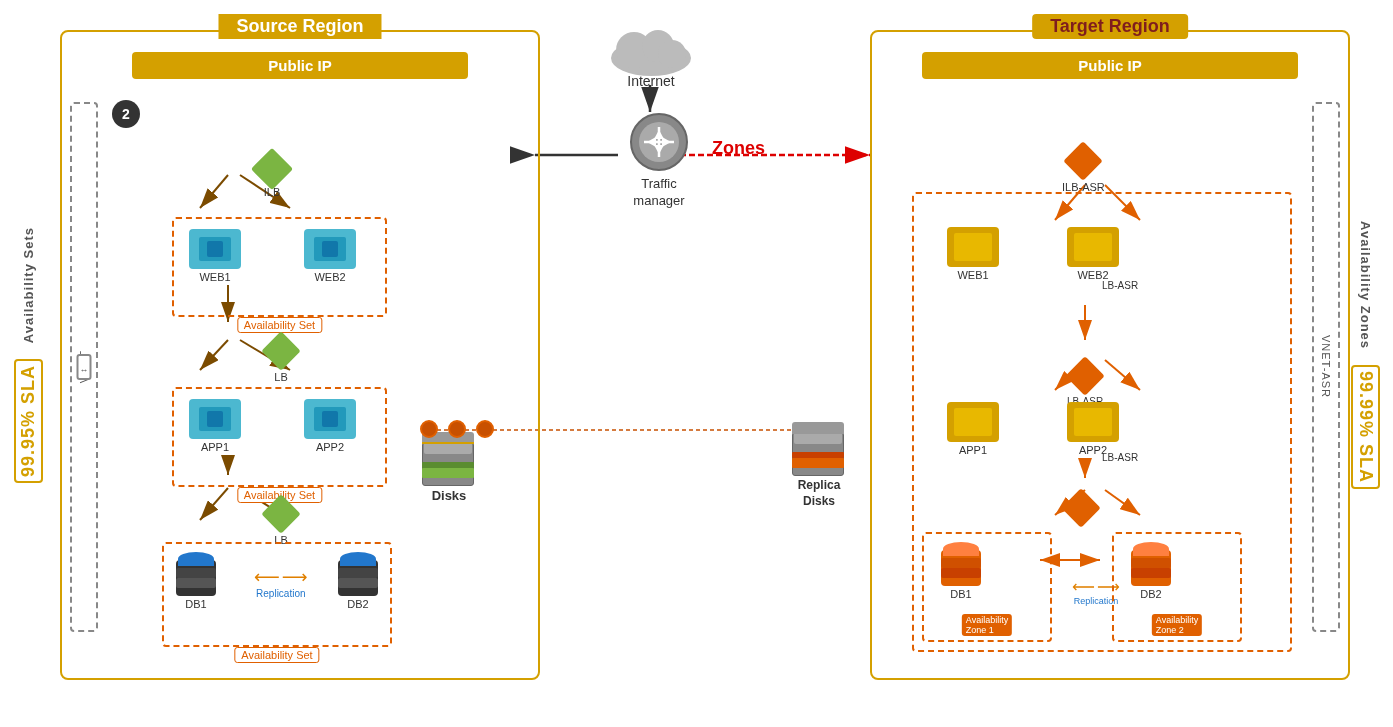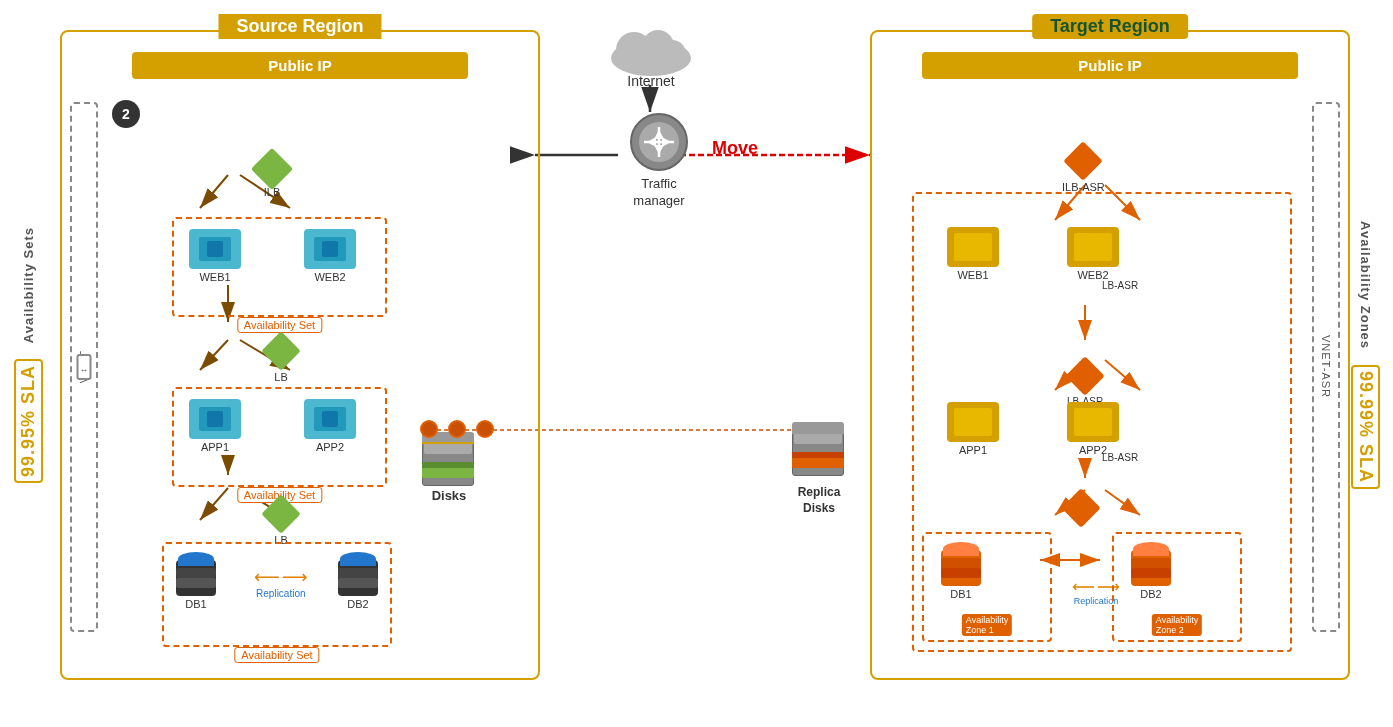--- a/index.html
+++ b/index.html
@@ -45,21 +45,21 @@
       left: 870px; top: 30px;
       width: 480px; height: 650px;
       border: 2px solid #D4A000;
       border-radius: 8px;
     }
     .target-region-label {
       position: absolute;
       top: -18px; left: 50%;
       transform: translateX(-50%);
       background: #D4A000;
-      color: #14532d;
+      color: #7f1d1d;
       font-size: 18px;
       font-weight: bold;
       padding: 2px 18px;
       border-radius: 4px;
       white-space: nowrap;
     }
 
     
     .avail-set-box {
       position: absolute;
@@ -311,21 +311,21 @@
     <svg width="90" height="60" viewBox="0 0 90 60">
       <ellipse cx="45" cy="40" rx="40" ry="18" fill="#bbb"></ellipse>
       <ellipse cx="28" cy="32" rx="18" ry="18" fill="#bbb"></ellipse>
       <ellipse cx="52" cy="28" rx="16" ry="16" fill="#bbb"></ellipse>
       <ellipse cx="66" cy="36" rx="14" ry="14" fill="#bbb"></ellipse>
     </svg>
     <span style="font-size:14px;color:#333;font-weight:500;margin-top:-5px;">Internet</span>
   </div>
 
   <div style="position:absolute;left:712px;top:138px;">
-    <span style="color:#DD0000;font-size:18px;font-weight:bold;">Move</span>
+    <span style="color:#DD0000;font-size:18px;font-weight:bold;">Zones</span>
   </div>
 
   <div class="target-region">
     <span class="target-region-label">Target Region</span>
 
     <div style="position:absolute;top:20px;left:50px;right:50px;background:#D4A000;color:#fff;text-align:center;font-size:15px;font-weight:bold;padding:5px 0;border-radius:4px;">
       <span>Public IP</span>
     </div>
 
     <div style="position:absolute;right:8px;top:70px;width:28px;height:530px;border:2px dashed #888;border-radius:4px;display:flex;align-items:center;justify-content:center;">
@@ -421,21 +421,21 @@
     </div>
 
     <div style="position:absolute;left:-80px;top:390px;display:flex;flex-direction:column;align-items:center;">
       <div style="position:relative;width:54px;height:54px;">
         <div style="position:absolute;bottom:0;left:0;width:52px;height:44px;background:#888;border-radius:3px;border:1px solid #666;"></div>
         <div style="position:absolute;bottom:8px;left:0;width:52px;height:10px;background:#E06000;border-radius:1px;"></div>
         <div style="position:absolute;bottom:18px;left:0;width:52px;height:6px;background:#C84000;border-radius:1px;"></div>
         <div style="position:absolute;top:4px;left:2px;width:48px;height:18px;background:#AAA;border-radius:2px;"></div>
         <div style="position:absolute;top:0;left:0;width:52px;height:12px;background:#999;border-radius:3px 3px 0 0;"></div>
       </div>
-      <span style="font-size:12px;font-weight:600;color:#333;margin-top:9px;text-align:center;line-height:1.3;">Replica<br>Disks</span>
+      <span style="font-size:12px;font-weight:600;color:#333;margin-top:2px;text-align:center;line-height:1.3;">Replica<br>Disks</span>
     </div>
 
   </div>
 
   <div style="position:absolute;right:8px;top:30px;width:40px;height:650px;display:flex;flex-direction:column;align-items:center;justify-content:center;gap:8px;">
     <span style="writing-mode:vertical-rl;font-size:13px;color:#555;font-weight:600;letter-spacing:1px;">Availability Zones</span>
     <div style="writing-mode:vertical-rl;font-size:18px;font-weight:bold;color:#D4A000;background:#fff;border:2px solid #D4A000;border-radius:4px;padding:4px 2px;margin-top:8px;letter-spacing:1px;">
       <span>99.99% SLA</span>
     </div>
   </div>

